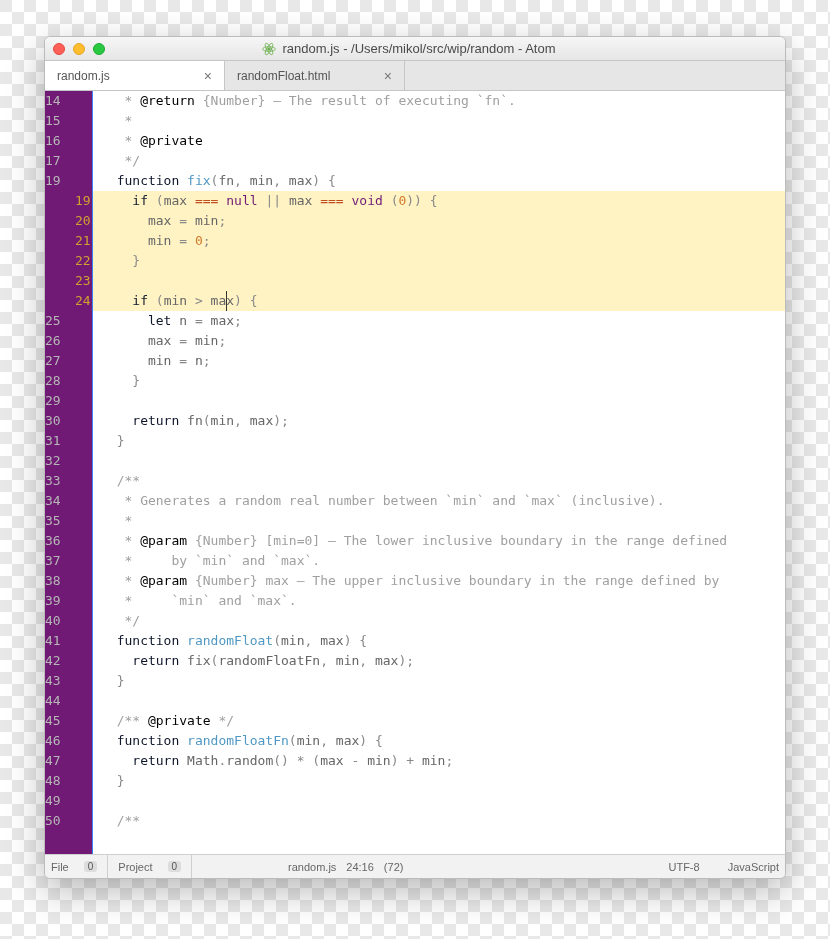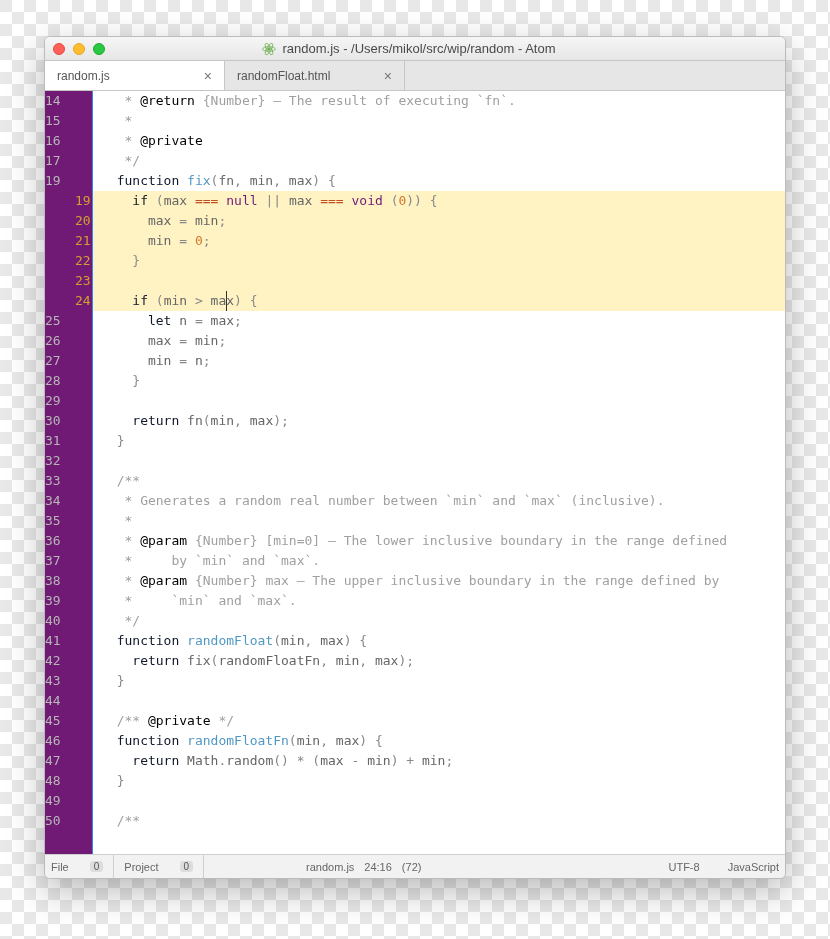--- a/index.html
+++ b/index.html
@@ -96,21 +96,21 @@
   }
   .statusbar {
     height:24px;
     background:#f2f2f2;
     border-top:1px solid #cfcfcf;
     display:flex;align-items:center;
     font-size:11px;color:#666;
     padding:0 6px;
     gap:10px;
   }
-  .statusbar .grp{display:flex;align-items:center;gap:21px;white-space:nowrap;}
+  .statusbar .grp{display:flex;align-items:center;gap:15px;white-space:nowrap;}
   .statusbar .divider{border-right:1px solid #cfcfcf;height:100%;}
   .statusbar .right{margin-left:auto;display:flex;gap:28px;}
   .noissues{color:#2fa84a;display:flex;align-items:center;gap:4px;margin-top:44px;}
   .check{width:12px;height:12px;}
   .badge{background:#ddd;border-radius:3px;padding:0 4px;font-size:10px;color:#555;}
 </style>
 </head>
 <body>
 
 <div class="window">

